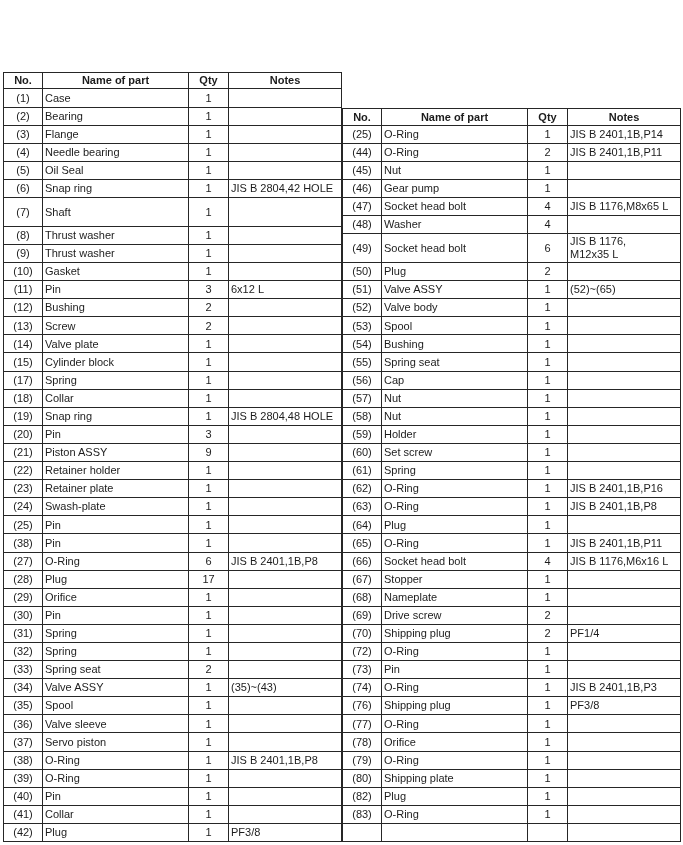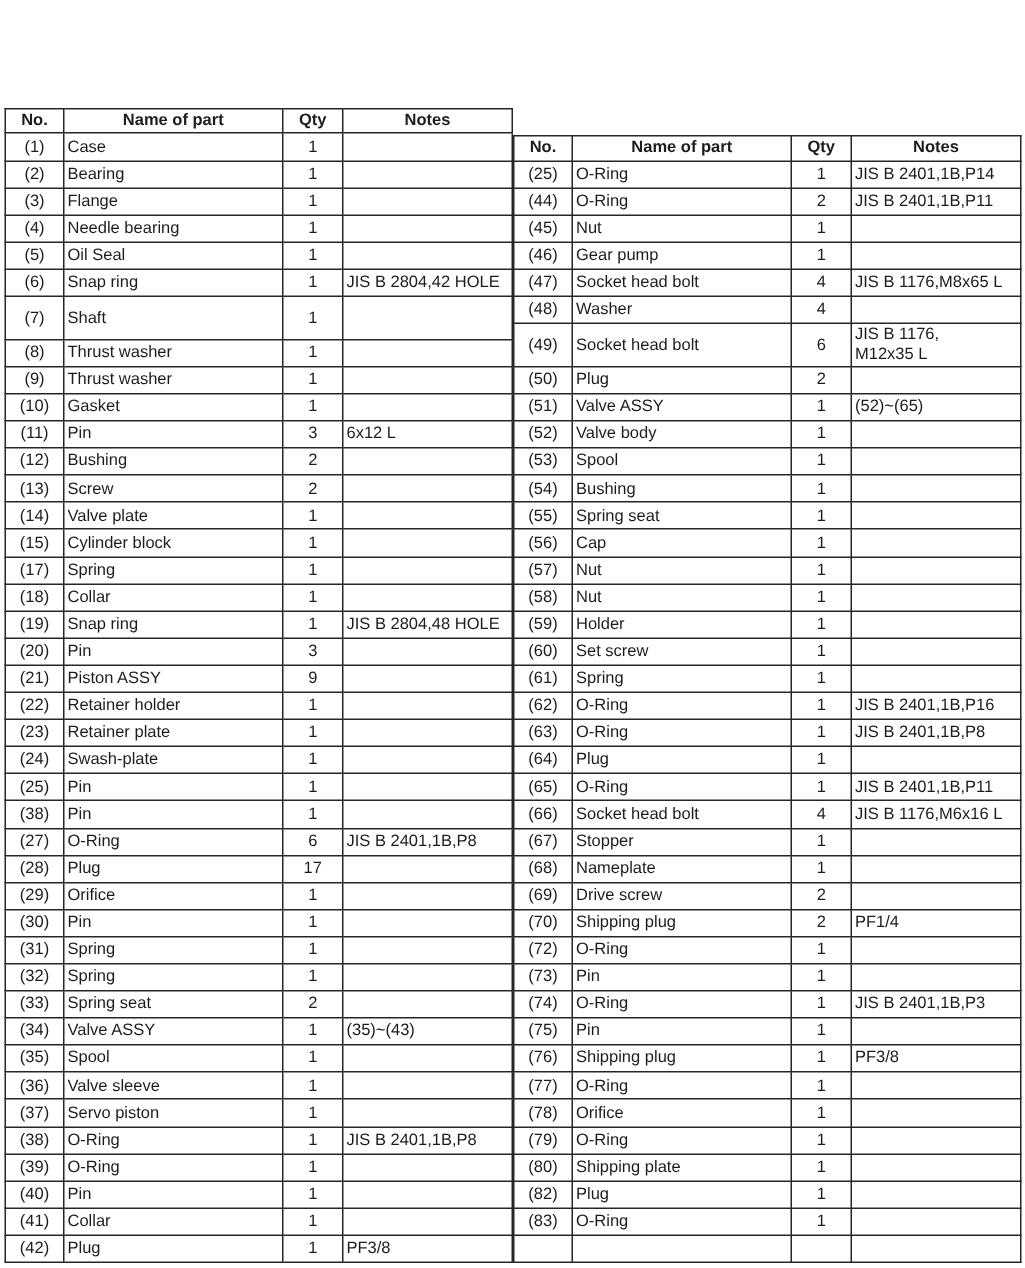--- a/index.html
+++ b/index.html
@@ -520,26 +520,20 @@
           <td class="col-qty">1</td>
           <td class="col-notes"></td>
         </tr>
         <tr>
           <td class="col-no">(74)</td>
           <td class="col-name">O-Ring</td>
           <td class="col-qty">1</td>
           <td class="col-notes">JIS B 2401,1B,P3</td>
         </tr>
         <tr>
-          <td class="col-no">(75)</td>
-          <td class="col-name">Pin</td>
-          <td class="col-qty">1</td>
-          <td class="col-notes"></td>
-        </tr>
-        <tr>
           <td class="col-no">(76)</td>
           <td class="col-name">Shipping plug</td>
           <td class="col-qty">1</td>
           <td class="col-notes">PF3/8</td>
         </tr>
         <tr>
           <td class="col-no">(77)</td>
           <td class="col-name">O-Ring</td>
           <td class="col-qty">1</td>
           <td class="col-notes"></td>

